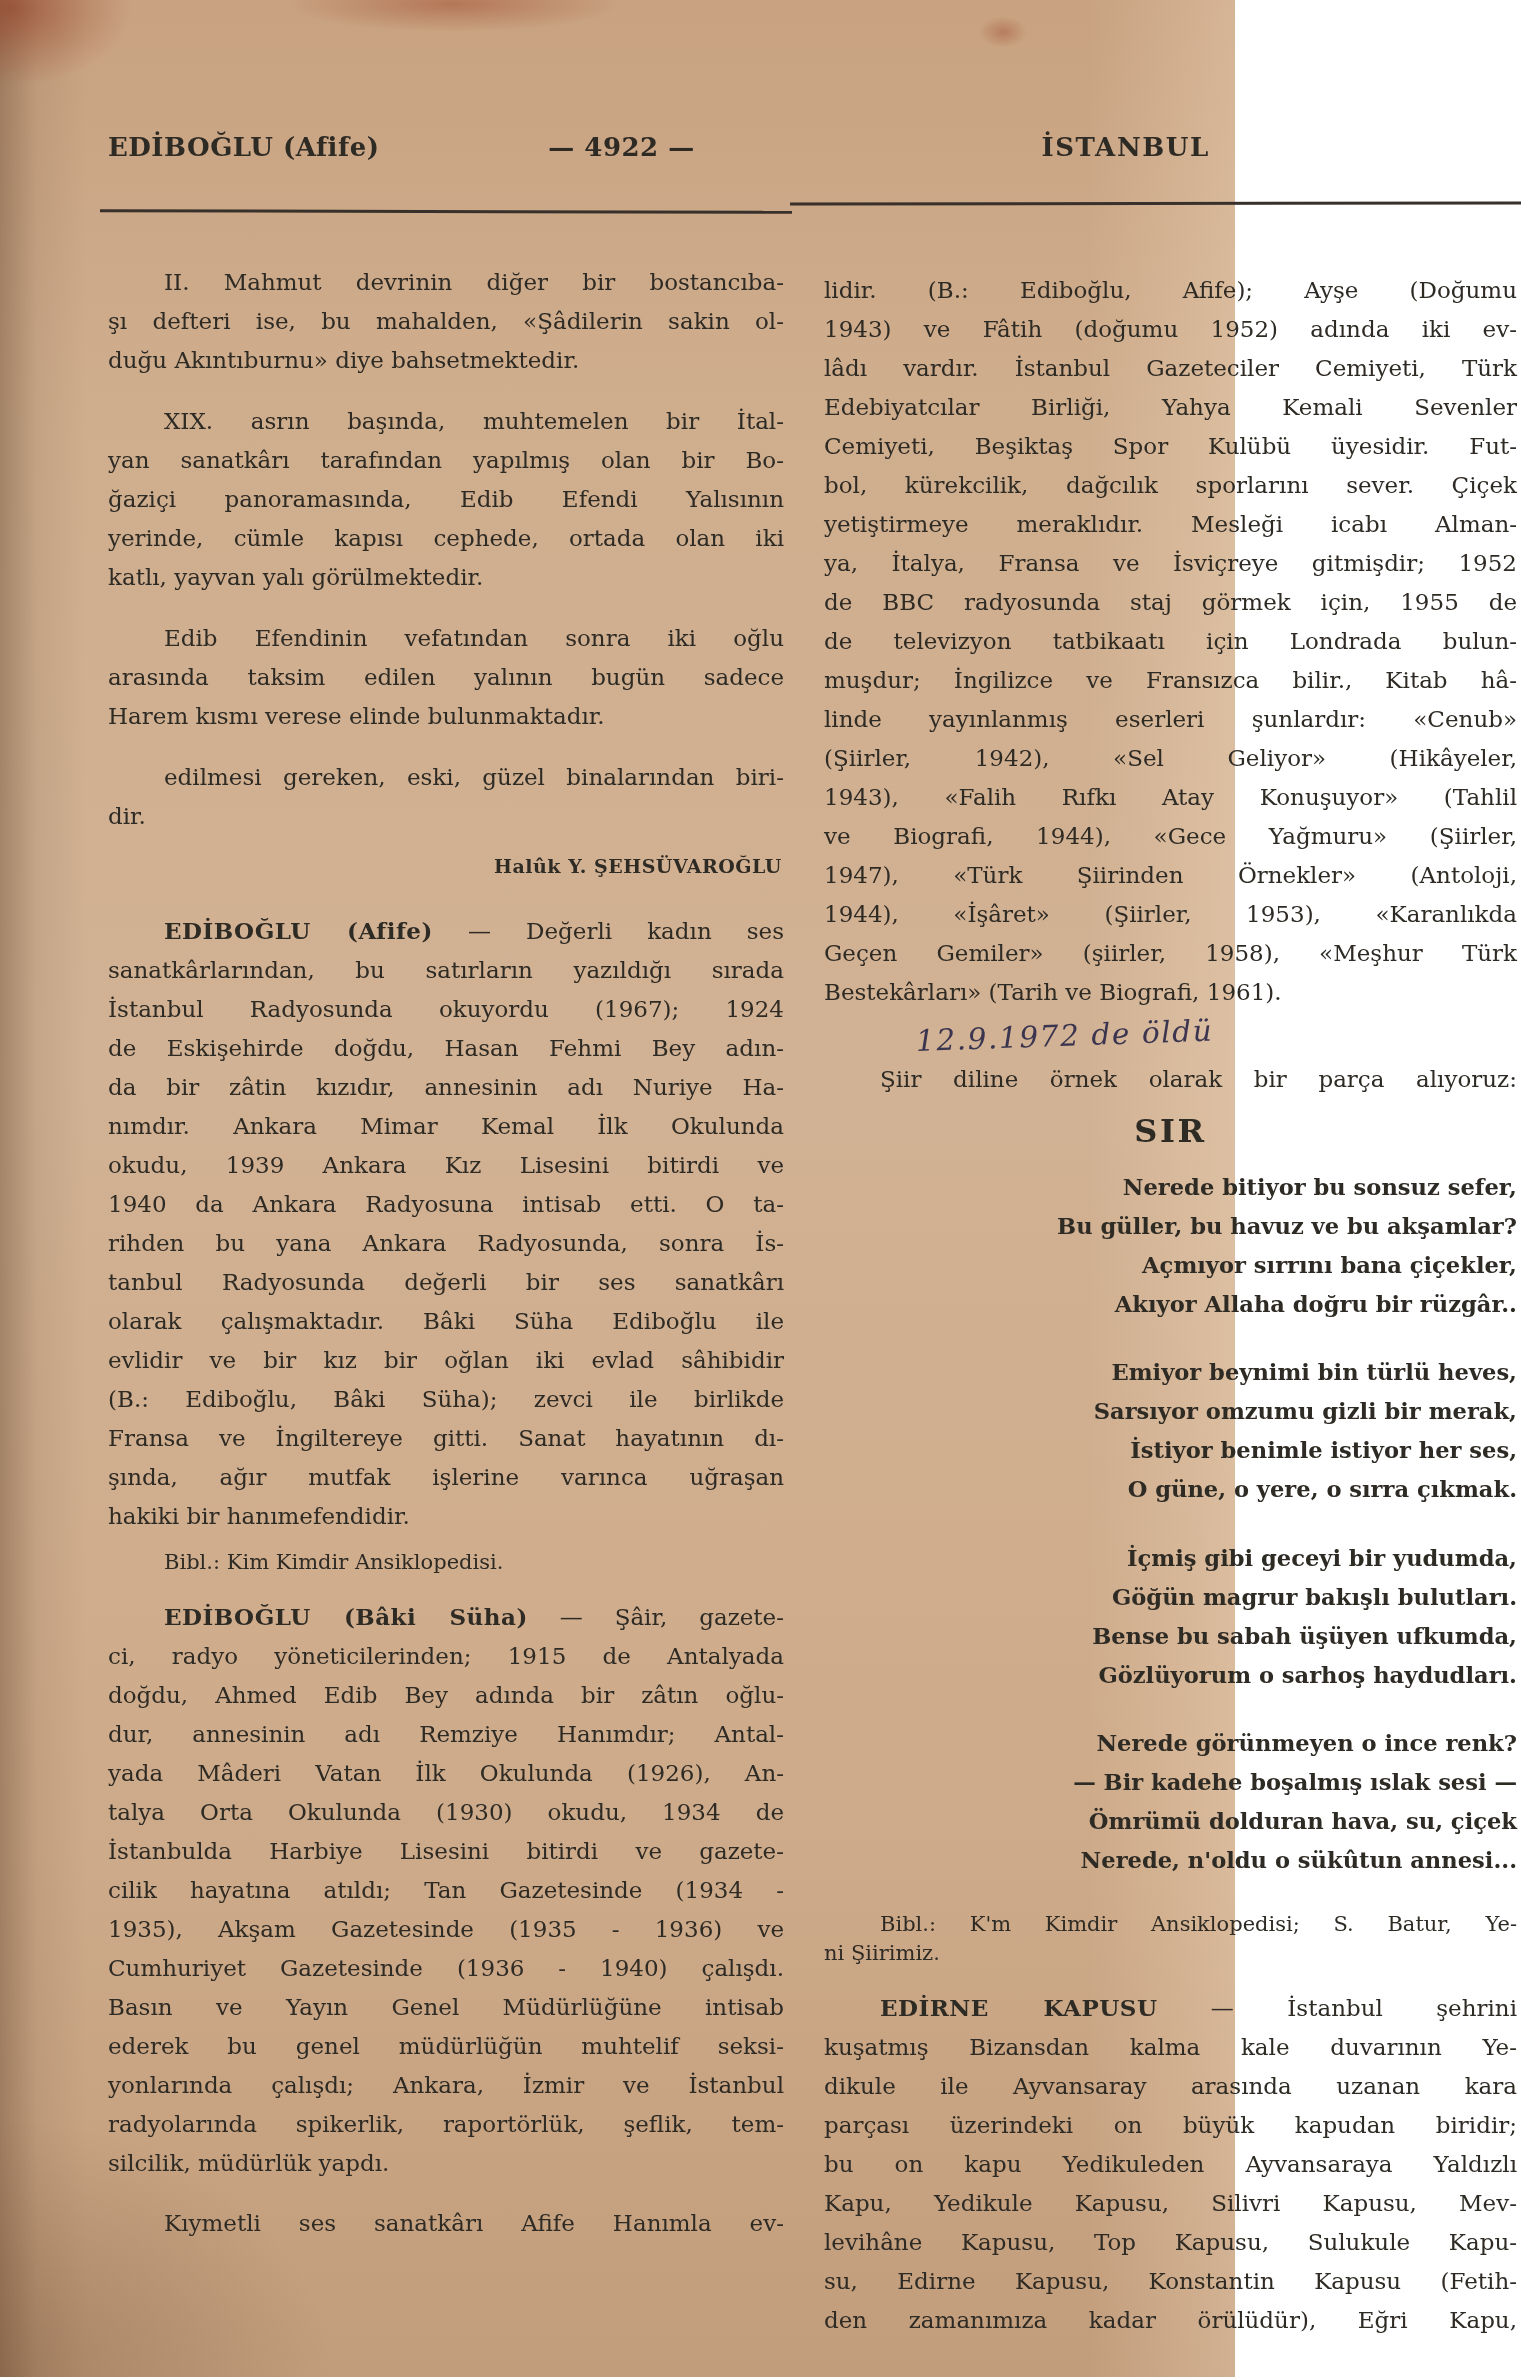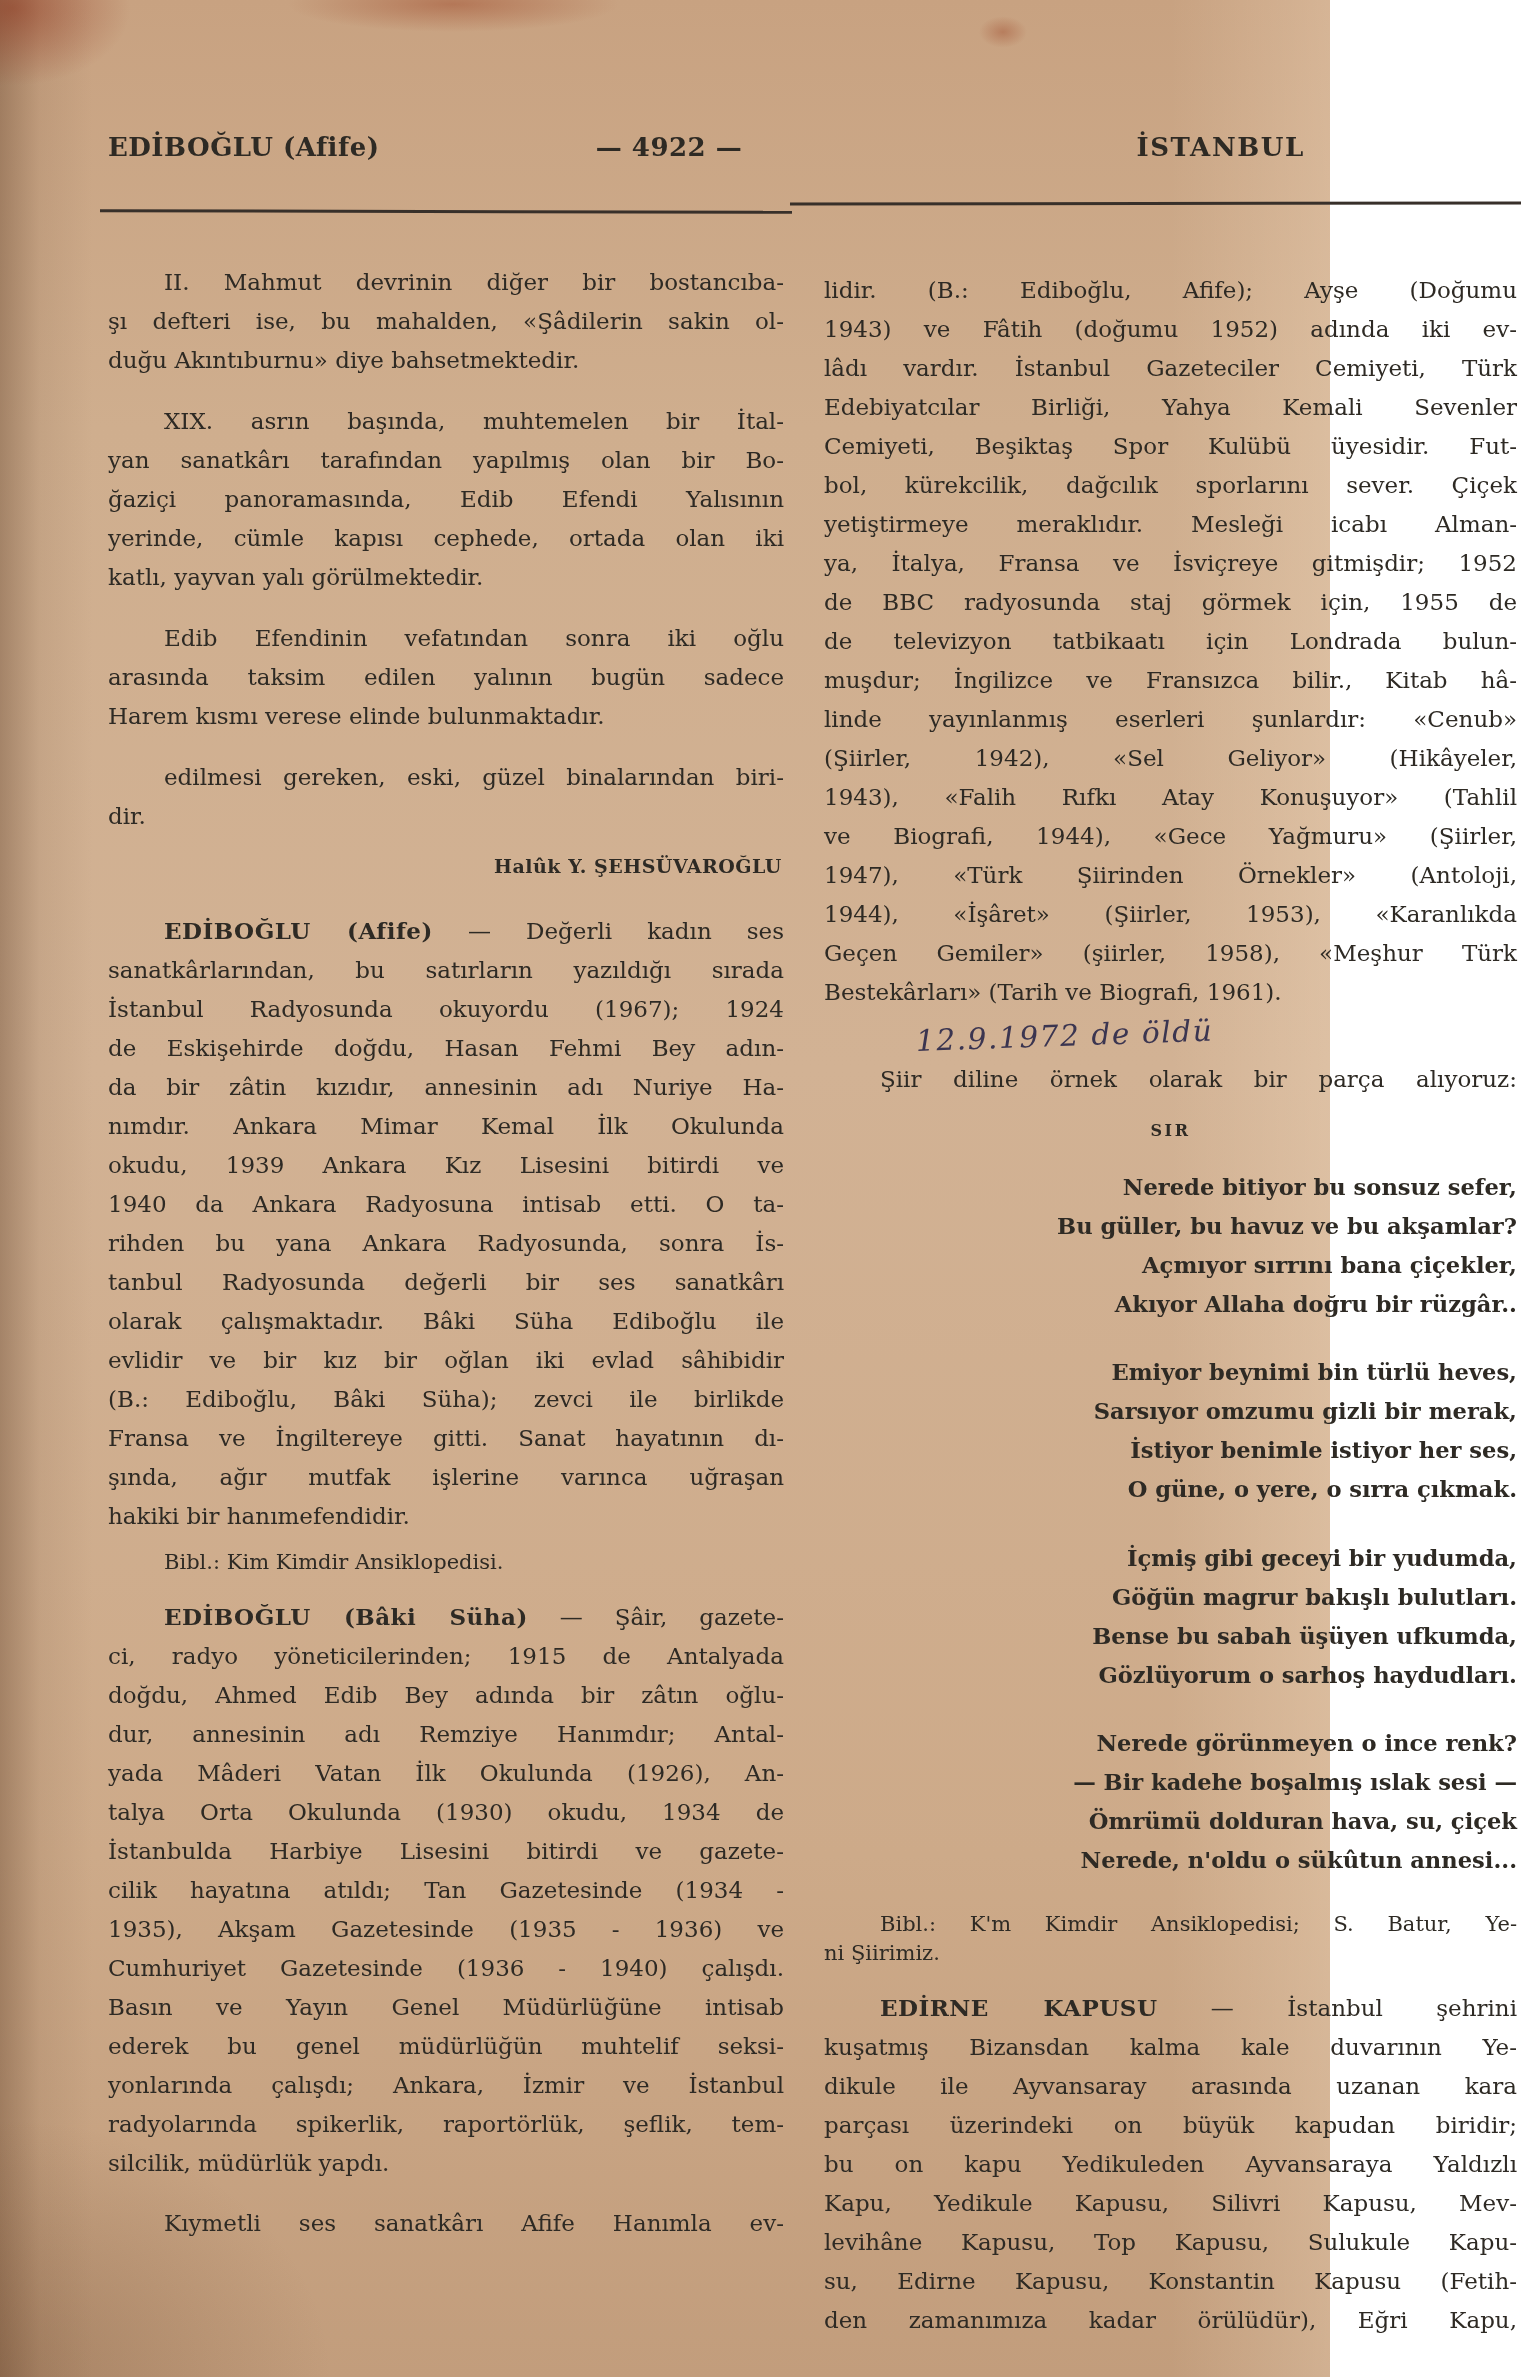--- a/index.html
+++ b/index.html
@@ -1,21 +1,21 @@
 <!DOCTYPE html>
 <html style="font-size:8.4px"><head>
 <meta charset="utf-8">
 <style>
   html, body { margin: 0; padding: 0; }
   body {
     width: 1539px; height: 2377px; overflow: hidden;
     font-family: "DejaVu Serif", "Liberation Serif", serif;
   }
   .page {
-    position: relative; width: 1330px; height: 2377px;
+    position: relative; width: 1235px; height: 2377px;
     color: #2e2a24;
     background:
       radial-gradient(168px 111px at 13px 8px, rgba(138,42,20,0.50), rgba(138,42,20,0) 70%),
       radial-gradient(221px 37px at 453px 4.2px, rgba(150,55,25,0.40), rgba(150,55,25,0) 75%),
       radial-gradient(32px 21px at 1003px 32px, rgba(150,55,25,0.35), rgba(150,55,25,0) 75%),
       radial-gradient(474px 369px at 0px 2377px, rgba(100,65,40,0.30), rgba(100,65,40,0) 70%),
       linear-gradient(90deg, rgba(92,60,38,0.38) 0%, rgba(92,60,38,0.10) 3%, rgba(92,60,38,0) 7%),
       linear-gradient(90deg, rgba(255,235,210,0) 88%, rgba(255,235,210,0.25) 100%),
       linear-gradient(180deg, #c8a281 0%, #cfae8e 18%, #d2b294 45%, #cdaa89 78%, #c29d7c 100%);
   }
@@ -49,21 +49,21 @@
 
   .bibl { font-size: 21px; line-height: 29.5px; margin-bottom: 19px; }
   .bibl > .line:first-child { text-indent: 56px; }
 
   .handwritten {
     font-size: 29.5px; font-style: italic; color: #3b3550;
     margin: 0 0 0 92px; letter-spacing: 1.6px; line-height: 37px;
     transform: rotate(-2deg); transform-origin: left center; width: fit-content;
   }
 
-  .poem-title { text-align: center; font-weight: bold; font-size: 16px;
+  .poem-title { text-align: center; font-weight: bold; font-size: 32px;
                 letter-spacing: 2.6px; margin: 16px 0 21px; line-height: 32px; }
   .stanza { margin-bottom: 29.5px; }
   .poem-line { font-size: 22.6px; line-height: 39px; font-weight: bold;
                padding-left: 133px; text-align: right; }
 
   .entry-edirne { margin-top: 16px; }
 </style>
 </head>
 <body>
 

